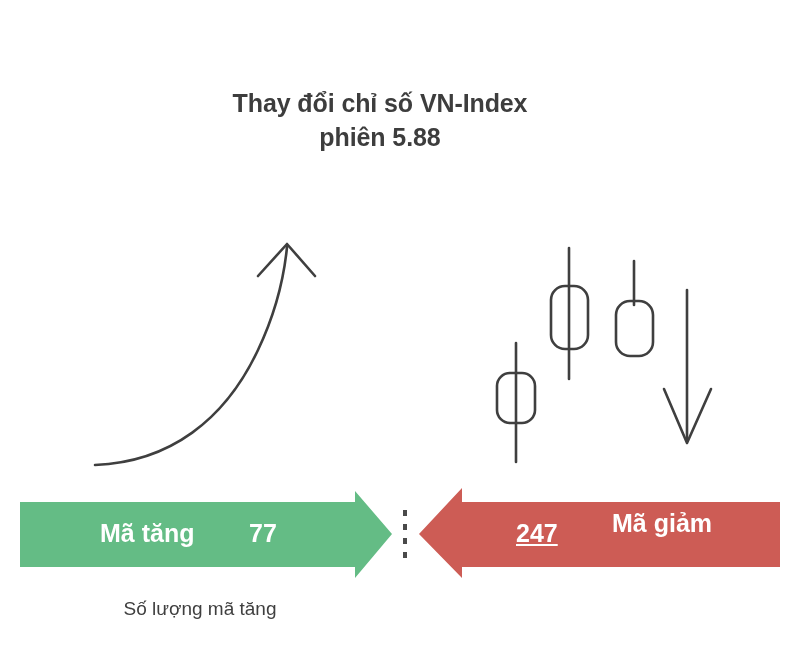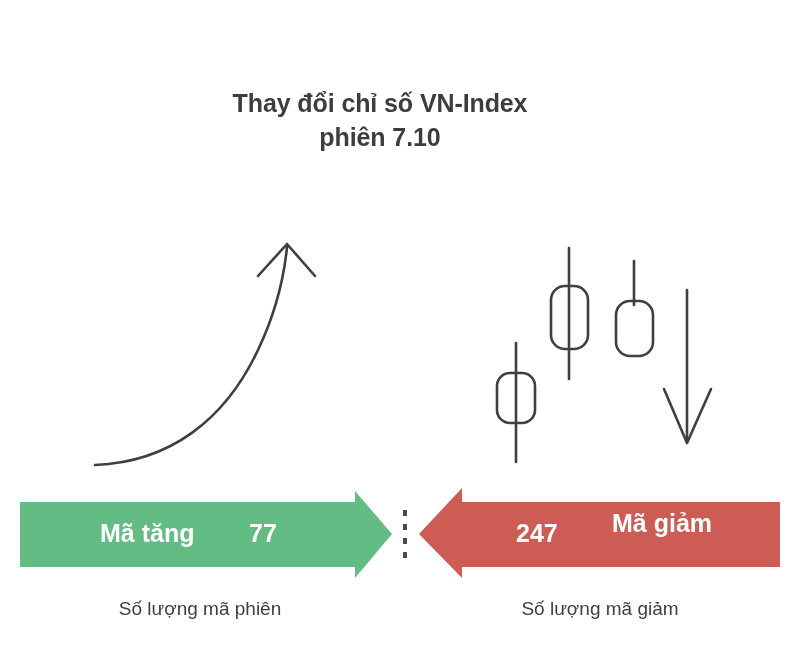--- a/index.html
+++ b/index.html
@@ -89,21 +89,21 @@
   .caption-left  { left: 0px;   top: 597px; width: 400px; }
   .caption-right { left: 400px; top: 597px; width: 400px; }
 </style>
 </head>
 <body>
 
 <div id="infographic">
 
   <div class="title-block">
     <div class="title-line">Thay đổi chỉ số VN-Index</div>
-    <div class="title-line">phiên 7.10</div>
+    <div class="title-line">phiên 5.88</div>
   </div>
 
   <div class="art-layer">
     <svg width="800" height="659" viewBox="0 0 800 659" xmlns="http://www.w3.org/2000/svg">
 
       <g fill="none" stroke="#3f3f3f" stroke-width="2.6" stroke-linecap="round" stroke-linejoin="round">
         <path d="M95,465 C170,462 225,420 258,350 C276,312 284,278 287,247"></path>
         <path d="M258,276 L287,244 L315,276"></path>
       </g>
 
@@ -133,20 +133,19 @@
 
       <polygon fill="#cd5c55" points="419,54 462,8 462,22 780,22 780,87 462,87 462,98"></polygon>
 
       <g>
         <line x1="405" y1="30" x2="405" y2="80" stroke="#4a4a4a" stroke-width="4" stroke-dasharray="6 8" stroke-linecap="butt"></line>
       </g>
     </svg>
 
     <div class="banner-text t-up-label" style="top:38px;left:100px;">Mã tăng</div>
     <div class="banner-text t-up-value" style="top:38px;left:249px;">77</div>
-    <div class="banner-text t-dn-value" style="top:38px;left:516px;">247</div>
+    <div class="banner-text t-dn-value" style="top:38px;left:516px;text-decoration:underline;">247</div>
     <div class="banner-text t-dn-label" style="top:28px;left:612px;">Mã giảm</div>
   </div>
 
-  <div class="caption caption-left">Số lượng mã phiên</div>
-  <div class="caption caption-right">Số lượng mã giảm</div>
+  <div class="caption caption-left">Số lượng mã tăng</div>
 
 </div>
 
 </body></html>

